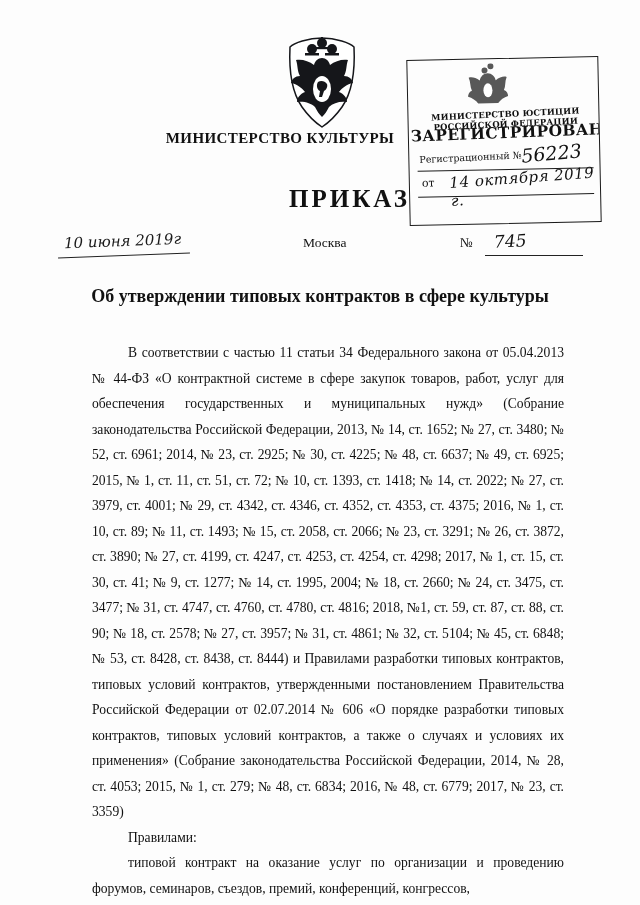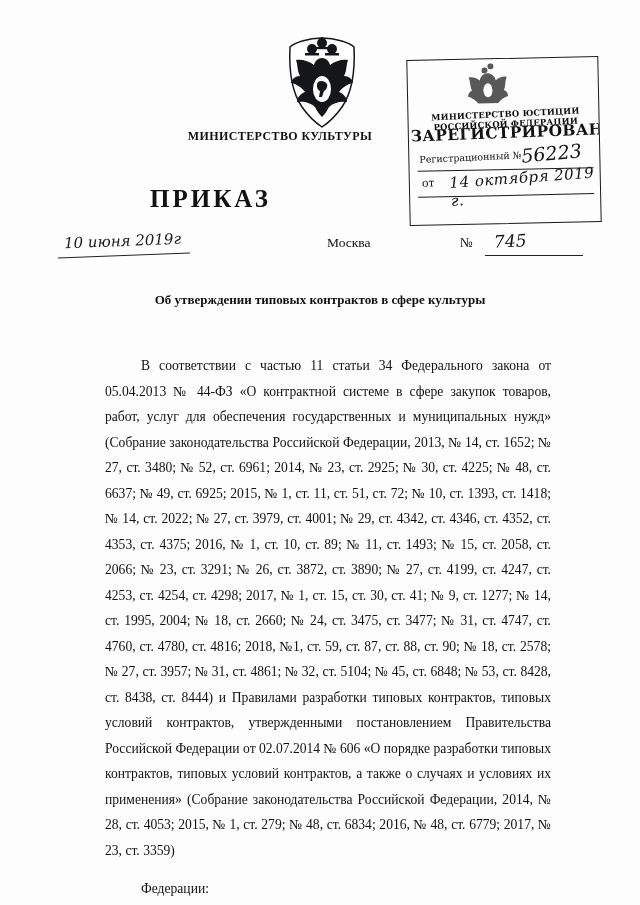--- a/index.html
+++ b/index.html
@@ -35,32 +35,32 @@
     display: block;
   }
   
   .ministry {
     position: absolute;
     left: 120px;
     top: 128px;
     width: 320px;
     text-align: center;
     font-weight: bold;
-    font-size: 12px;
+    font-size: 15px;
     letter-spacing: 0.4px;
     line-height: 1.45;
     text-transform: uppercase;
   }
   
   .order-title {
     position: absolute;
     left: 150px;
     top: 185px;
     width: 260px;
-    text-align: left;
+    text-align: right;
     font-weight: bold;
     font-size: 25px;
     letter-spacing: 3px;
   }
   
   .meta-row {
     position: absolute;
     left: 48px;
     top: 232px;
     width: 545px;
@@ -84,21 +84,20 @@
     width: 132px;
     height: 1px;
     background: #222;
     transform: rotate(-2.2deg);
   }
   .meta-city {
     position: absolute;
     left: 255px;
     top: 3px;
     font-size: 13.5px;
-    margin-left: 24px;
   }
   .meta-no {
     position: absolute;
     left: 412px;
     top: 3px;
     font-size: 13.5px;
   }
   .meta-num {
     position: absolute;
     left: 446px;
@@ -209,38 +208,38 @@
     left: 8px;
     top: 136px;
     width: 176px;
     height: 1px;
     background: #1a1a1a;
   }
   
   .subject {
     position: absolute;
     left: 60px;
-    top: 292px;
+    top: 286px;
     width: 520px;
     text-align: center;
     font-weight: bold;
-    font-size: 13px;
+    font-size: 18px;
   }
   
   .body-text {
     position: absolute;
     left: 92px;
     top: 340px;
     width: 472px;
     font-size: 13.6px;
     line-height: 25.5px;
     text-align: justify;
   }
   .body-text p {
-    margin: 13px;
+    margin: 0;
     text-indent: 36px;
     text-align: justify;
     text-justify: inter-word;
   }
   .body-text p.noindent {
     text-indent: 0;
   }
   .spaced {
     letter-spacing: 3.2px;
   }
@@ -313,17 +312,17 @@
     <div class="meta-city">Москва</div>
     <div class="meta-no">№</div>
     <div class="meta-num">745</div>
     <div class="meta-num-underline"></div>
   </div>
 
   <div class="subject">Об утверждении типовых контрактов в сфере культуры</div>
 
   <div class="body-text">
     <p>В соответствии с частью 11 статьи 34 Федерального закона от 05.04.2013 № 44-ФЗ «О контрактной системе в сфере закупок товаров, работ, услуг для обеспечения государственных и муниципальных нужд» (Собрание законодательства Российской Федерации, 2013, № 14, ст. 1652; № 27, ст. 3480; № 52, ст. 6961; 2014, № 23, ст. 2925; № 30, ст. 4225; № 48, ст. 6637; № 49, ст. 6925; 2015, № 1, ст. 11, ст. 51, ст. 72; № 10, ст. 1393, ст. 1418; № 14, ст. 2022; № 27, ст. 3979, ст. 4001; № 29, ст. 4342, ст. 4346, ст. 4352, ст. 4353, ст. 4375; 2016, № 1, ст. 10, ст. 89; № 11, ст. 1493; № 15, ст. 2058, ст. 2066; № 23, ст. 3291; № 26, ст. 3872, ст. 3890; № 27, ст. 4199, ст. 4247, ст. 4253, ст. 4254, ст. 4298; 2017, № 1, ст. 15, ст. 30, ст. 41; № 9, ст. 1277; № 14, ст. 1995, 2004; № 18, ст. 2660; № 24, ст. 3475, ст. 3477; № 31, ст. 4747, ст. 4760, ст. 4780, ст. 4816; 2018, №1, ст. 59, ст. 87, ст. 88, ст. 90; № 18, ст. 2578; № 27, ст. 3957; № 31, ст. 4861; № 32, ст. 5104; № 45, ст. 6848; № 53, ст. 8428, ст. 8438, ст. 8444) и Правилами разработки типовых контрактов, типовых условий контрактов, утвержденными постановлением Правительства Российской Федерации от 02.07.2014 № 606 «О порядке разработки типовых контрактов, типовых условий контрактов, а также о случаях и условиях их применения» (Собрание законодательства Российской Федерации, 2014, № 28, ст. 4053; 2015, № 1, ст. 279; № 48, ст. 6834; 2016, № 48, ст. 6779; 2017, № 23, ст. 3359)</p>
-    <p>Федерации:</p>
+    <p>Правилами:</p>
     <p>типовой контракт на оказание услуг по организации и проведению форумов, семинаров, съездов, премий, конференций, конгрессов,</p>
   </div>
 
 </div>
 
 </body></html>

